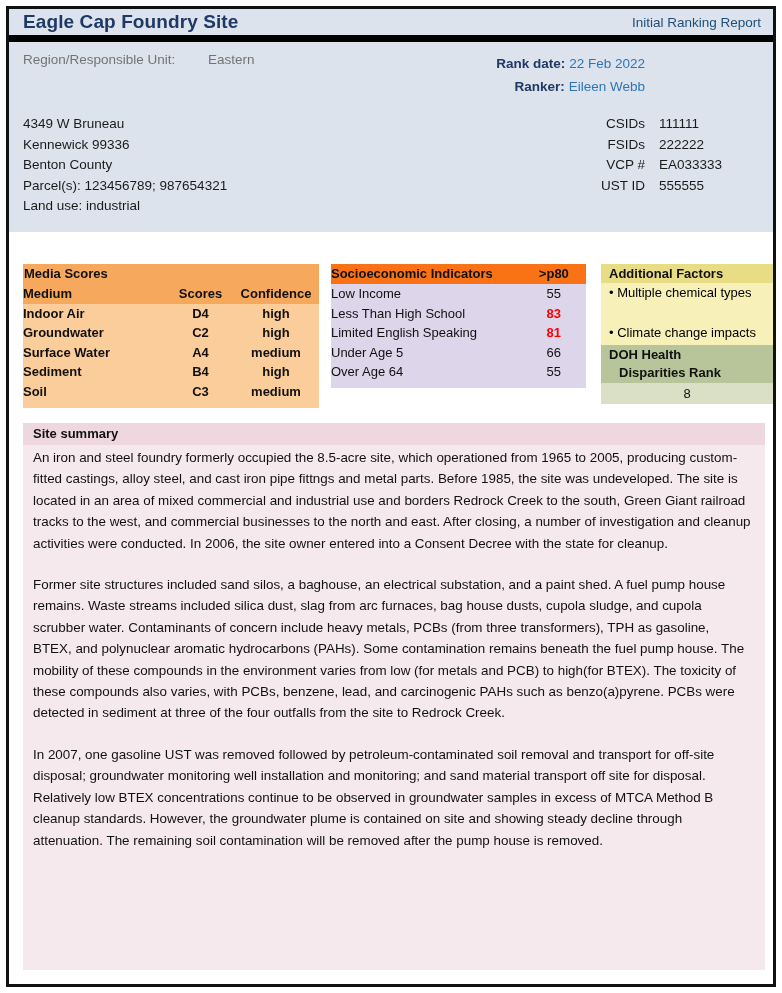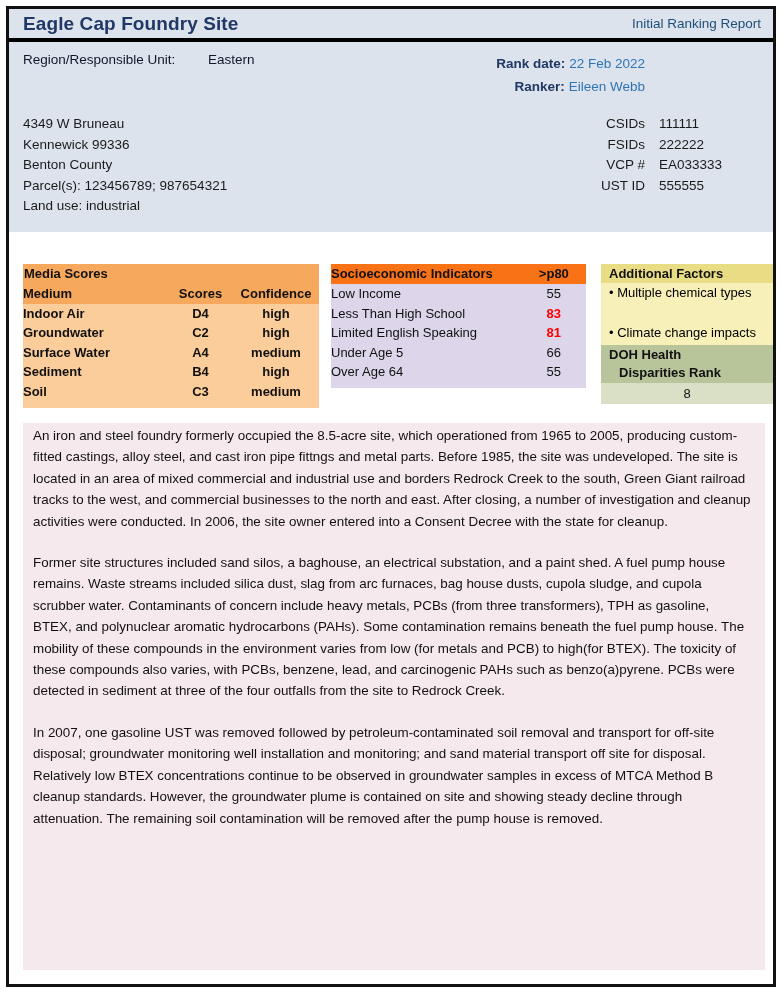--- a/index.html
+++ b/index.html
@@ -36,21 +36,21 @@
   }
 
   
   .titlebar {
     position: absolute;
     left: 0;
     top: 0;
     right: 0;
     height: 33px;
     background: #dde3ed;
-    border-bottom: 4px solid #000000;
+    border-bottom: 7px solid #000000;
     box-sizing: border-box;
     display: flex;
     align-items: center;
     justify-content: space-between;
     padding: 0 12px 0 14px;
   }
   .site-title {
     font-size: 19px;
     font-weight: bold;
     color: #1f3864;
@@ -71,21 +71,21 @@
     right: 0;
     height: 190px;
     background: #dde3ed;
     box-sizing: border-box;
   }
   .info-left {
     position: absolute;
     left: 14px;
     top: 10px;
     font-size: 13.5px;
-    color: #0f172a;
+    color: #737373;
   }
   .info-row-top {
     display: flex;
     align-items: baseline;
   }
   .lbl-region {
     width: 185px;
     white-space: nowrap;
   }
   .val-region {
@@ -436,20 +436,21 @@
         <div class="doh-title">
           <span>DOH Health</span>
           <span class="l2">Disparities Rank</span>
         </div>
         <div class="doh-val">8</div>
       </div>
 
     </div>
 
     <div class="summary">
+      <div class="summary-head">Site summary</div>
       <div class="summary-body">
         <p>An iron and steel foundry formerly occupied the 8.5-acre site, which operationed from 1965 to 2005, producing custom-fitted castings, alloy steel, and cast iron pipe fittngs and metal parts.  Before 1985, the site was undeveloped.  The site is located in an area of mixed commercial and industrial use and borders Redrock Creek to the south, Green Giant railroad tracks to the west, and commercial businesses to the north and east.  After closing, a number of investigation and cleanup activities were conducted.  In 2006, the site owner entered into a Consent Decree with the state for cleanup.</p>
         <p>Former site structures included sand silos, a baghouse, an electrical substation, and a paint shed.  A fuel pump house remains.  Waste streams included silica dust, slag from arc furnaces, bag house dusts, cupola sludge, and cupola scrubber water.  Contaminants of concern include heavy metals, PCBs (from three transformers), TPH as gasoline, BTEX, and polynuclear aromatic hydrocarbons (PAHs).  Some contamination remains beneath the fuel pump house.  The mobility of these compounds in the environment varies from low (for metals and PCB) to high(for BTEX).  The toxicity of these compounds also varies, with PCBs, benzene, lead, and carcinogenic PAHs such as benzo(a)pyrene.  PCBs were detected in sediment at three of the four outfalls from the site to Redrock Creek.</p>
         <p> In 2007, one gasoline UST was removed followed by petroleum-contaminated soil removal and transport for off-site disposal; groundwater monitoring well installation and monitoring; and sand material transport off site for disposal. Relatively low BTEX concentrations continue to be observed in groundwater samples in excess of MTCA Method B cleanup standards.  However, the groundwater plume is contained on site and showing steady decline through attenuation.  The remaining soil contamination will be removed after the pump house is removed.</p>
       </div>
     </div>
 
   </div>
 </div>
 

